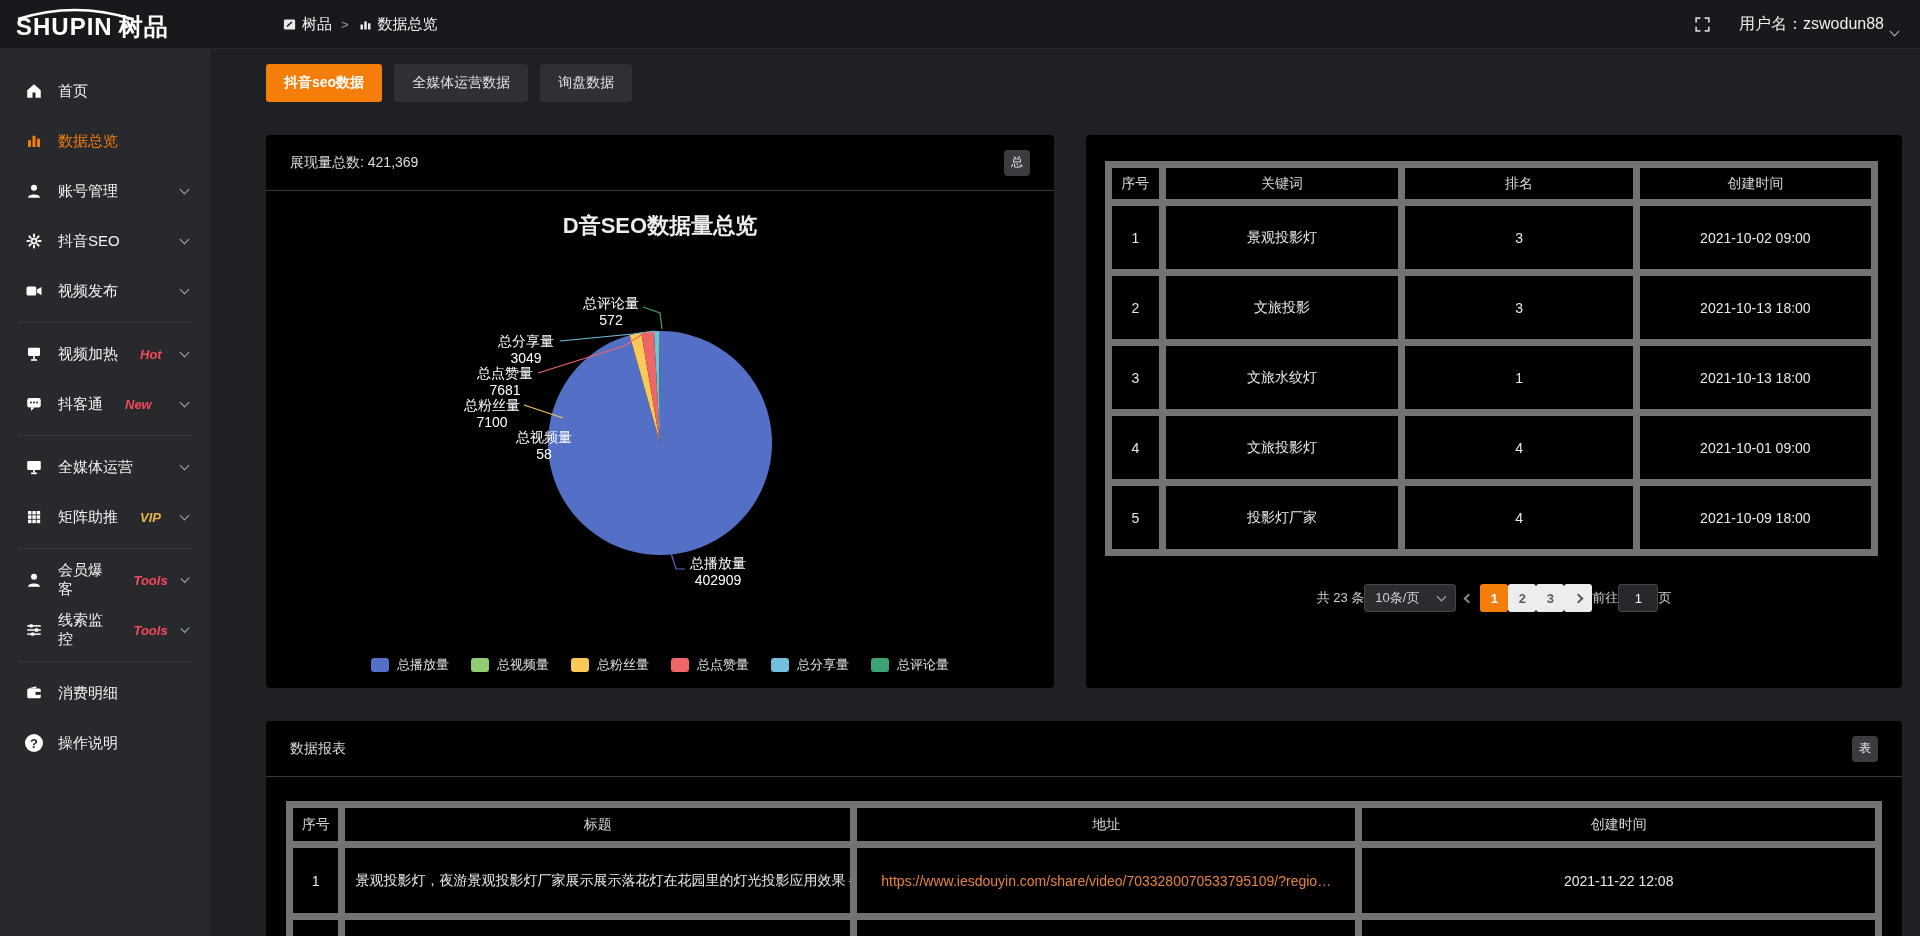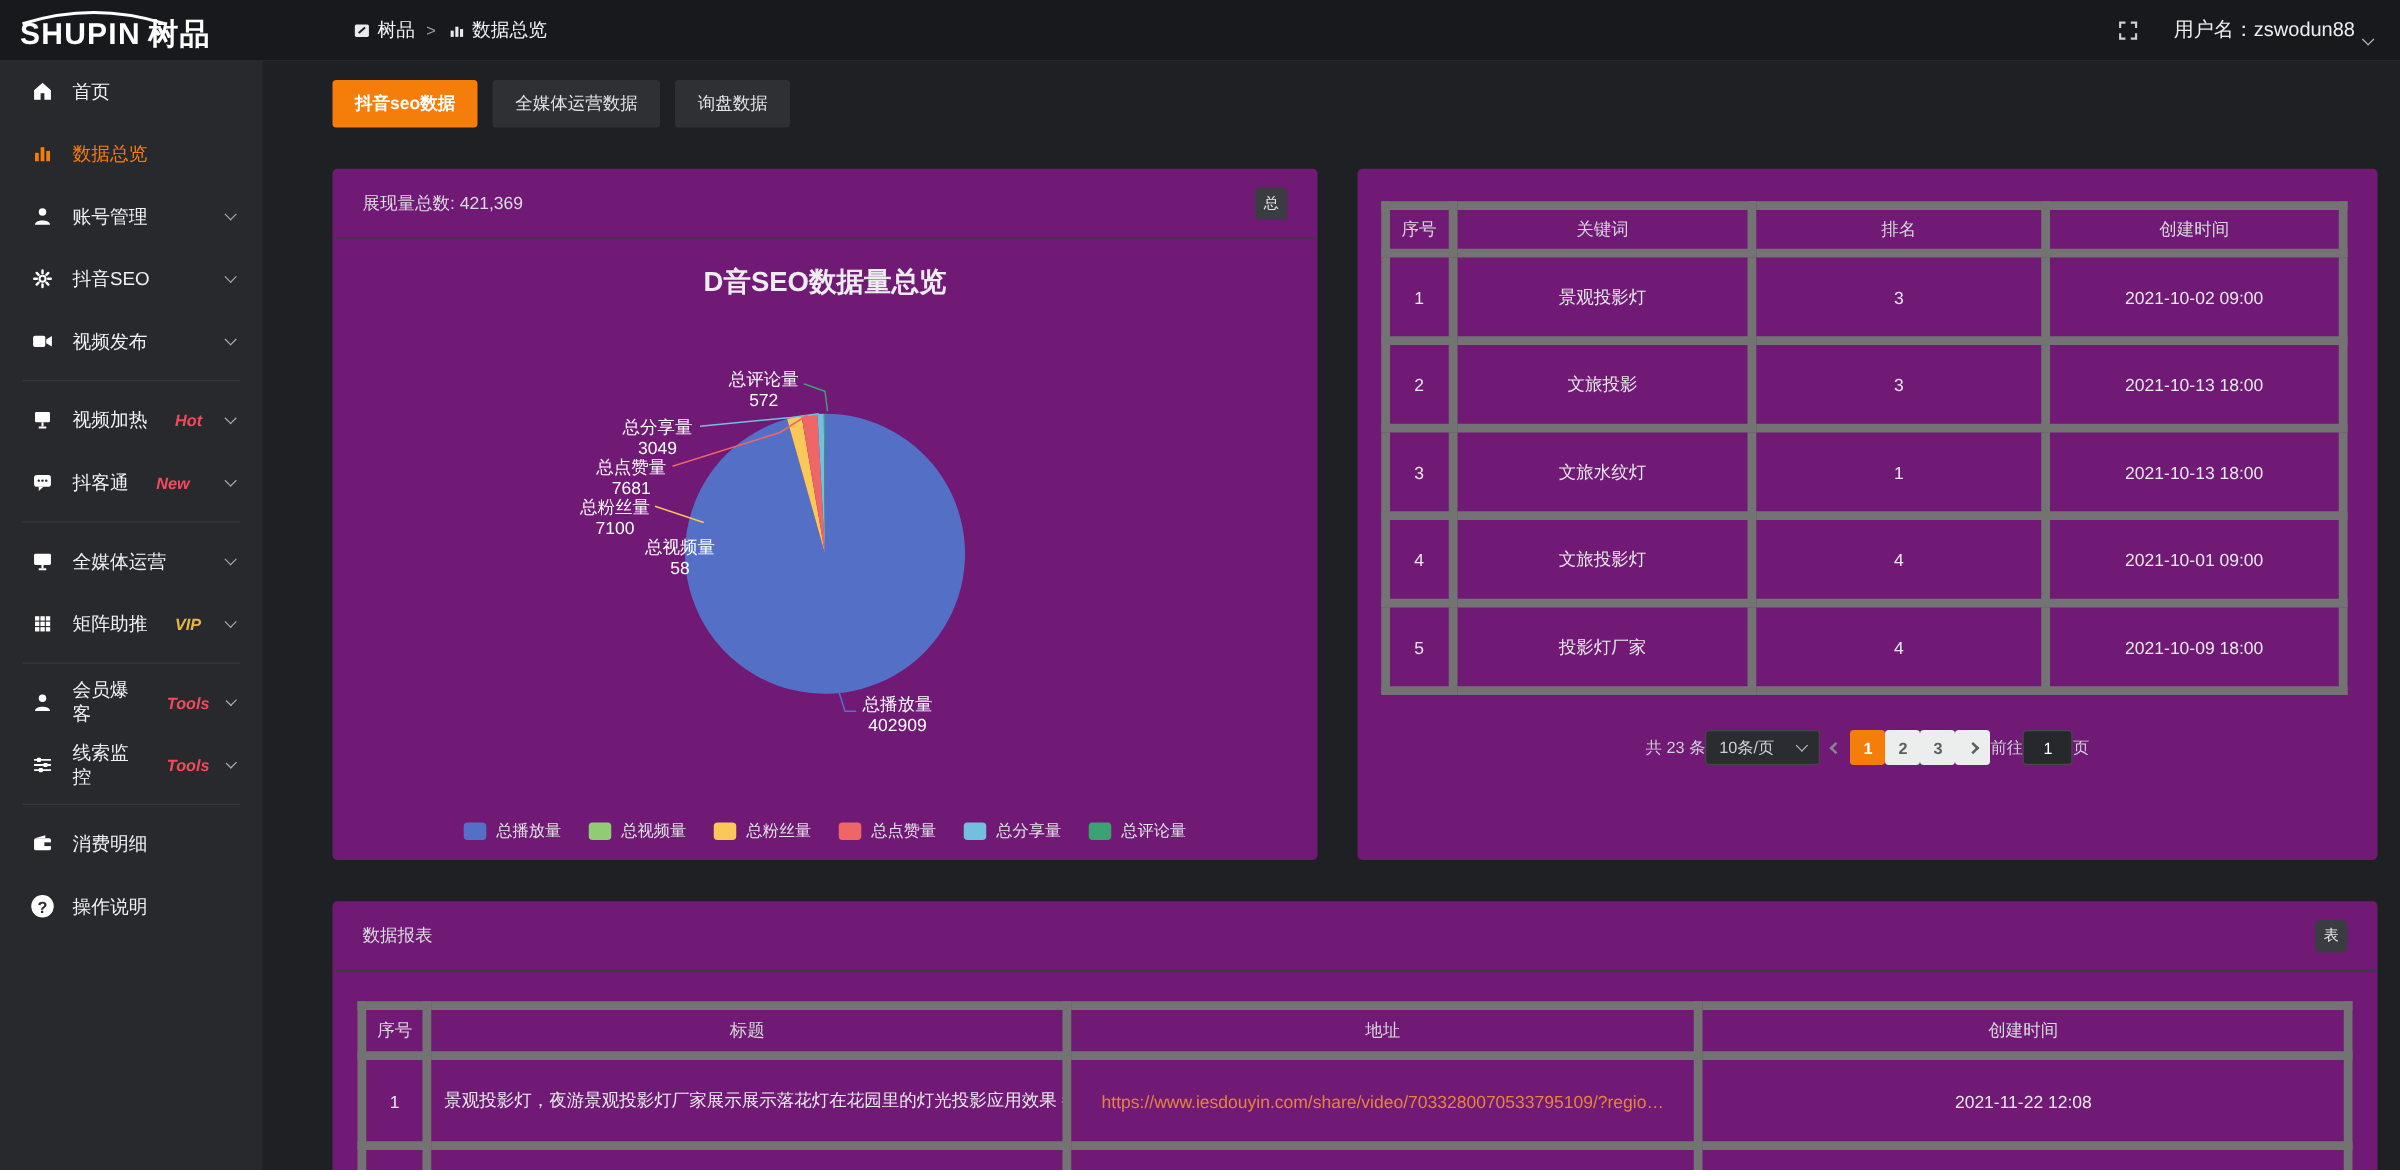--- a/index.html
+++ b/index.html
@@ -17,21 +17,21 @@
                 color:#f2f3f5; font-size:15px; }
   .crumb { display:flex; align-items:center; gap:5px; cursor:pointer; }
   .crumb-sep { color:#9a9ca1; font-size:13px; margin:0 2px; }
   .topbar-spacer { flex:1; }
   .fullscreen { margin-right:28px; cursor:pointer; display:flex; }
   .user { margin-right:22px; color:#eceded; font-size:16px; display:flex; align-items:flex-end; gap:7px; cursor:pointer; }
   .chev { width:7px; height:7px; border-right:1.5px solid #b6b8bc; border-bottom:1.5px solid #b6b8bc;
           transform:rotate(45deg); display:inline-block; margin-top:-3px; }
 
   
-  .sidebar { position:absolute; left:0; top:48px; bottom:0; width:210px; background:#28292d; }
+  .sidebar { position:absolute; left:0; top:48px; bottom:0; width:210px; background:#28292d; padding-top:18px; }
   .side-item { height:50px; display:flex; align-items:center; gap:14px; padding:0 22px 0 24px;
                color:#f0f1f3; font-size:15px; cursor:pointer; }
   .side-item .icon { width:20px; height:20px; display:flex; align-items:center; justify-content:center; flex:none; }
   .side-item svg { display:block; }
   .side-item.active { color:#f57d0a; }
   .side-item .chev { margin-left:auto; border-color:#a6a8ad; }
   .badge { font-style:italic; font-weight:bold; font-size:13px; margin-left:8px; }
   .badge.red { color:#f4495b; } .badge.yellow { color:#e9b646; }
   .side-div { height:1px; background:#38393d; margin:6px 18px; }
   .qicon { width:18px; height:18px; border-radius:50%; background:#fff; color:#28292d;
@@ -39,21 +39,21 @@
 
   
   .content { position:absolute; left:210px; top:48px; right:0; bottom:0; background:#1e2023;
              padding:0 18px 0 56px; border-top:1px solid #26282c; }
   .tabs { margin-top:15px; display:flex; gap:12px; }
   .tab { height:38px; padding:0 18px; display:flex; align-items:center; border-radius:3px;
          background:#2e3034; color:#e2e3e6; font-size:14px; cursor:pointer; }
   .tab.active { background:#f57d0a; color:#fff; font-weight:bold;text-align:center; }
 
   .row1 { display:flex; gap:32px; margin-top:33px; }
-  .panel { background:#701a75; border-radius:4px; }
+  .panel { background:#000000; border-radius:4px; }
   .panel-head { height:56px; padding:0 24px; display:flex; align-items:center; justify-content:space-between;
                 border-bottom:1px solid #393b3f; color:#dcdde0; font-size:14px; }
   .corner-btn { width:26px; height:26px; background:#3a3c41; border-radius:4px; color:#e9eaec;
                 font-size:12px; display:flex; align-items:center; justify-content:center; cursor:pointer; }
 
   
   .panel-left { width:788px; height:553px; }
   .chart-wrap { position:relative; height:497px; overflow:hidden; }
   .chart-title { position:absolute; top:20px; left:0; width:100%; text-align:center;
                  font-size:22px; font-weight:bold; color:#ededef; }

